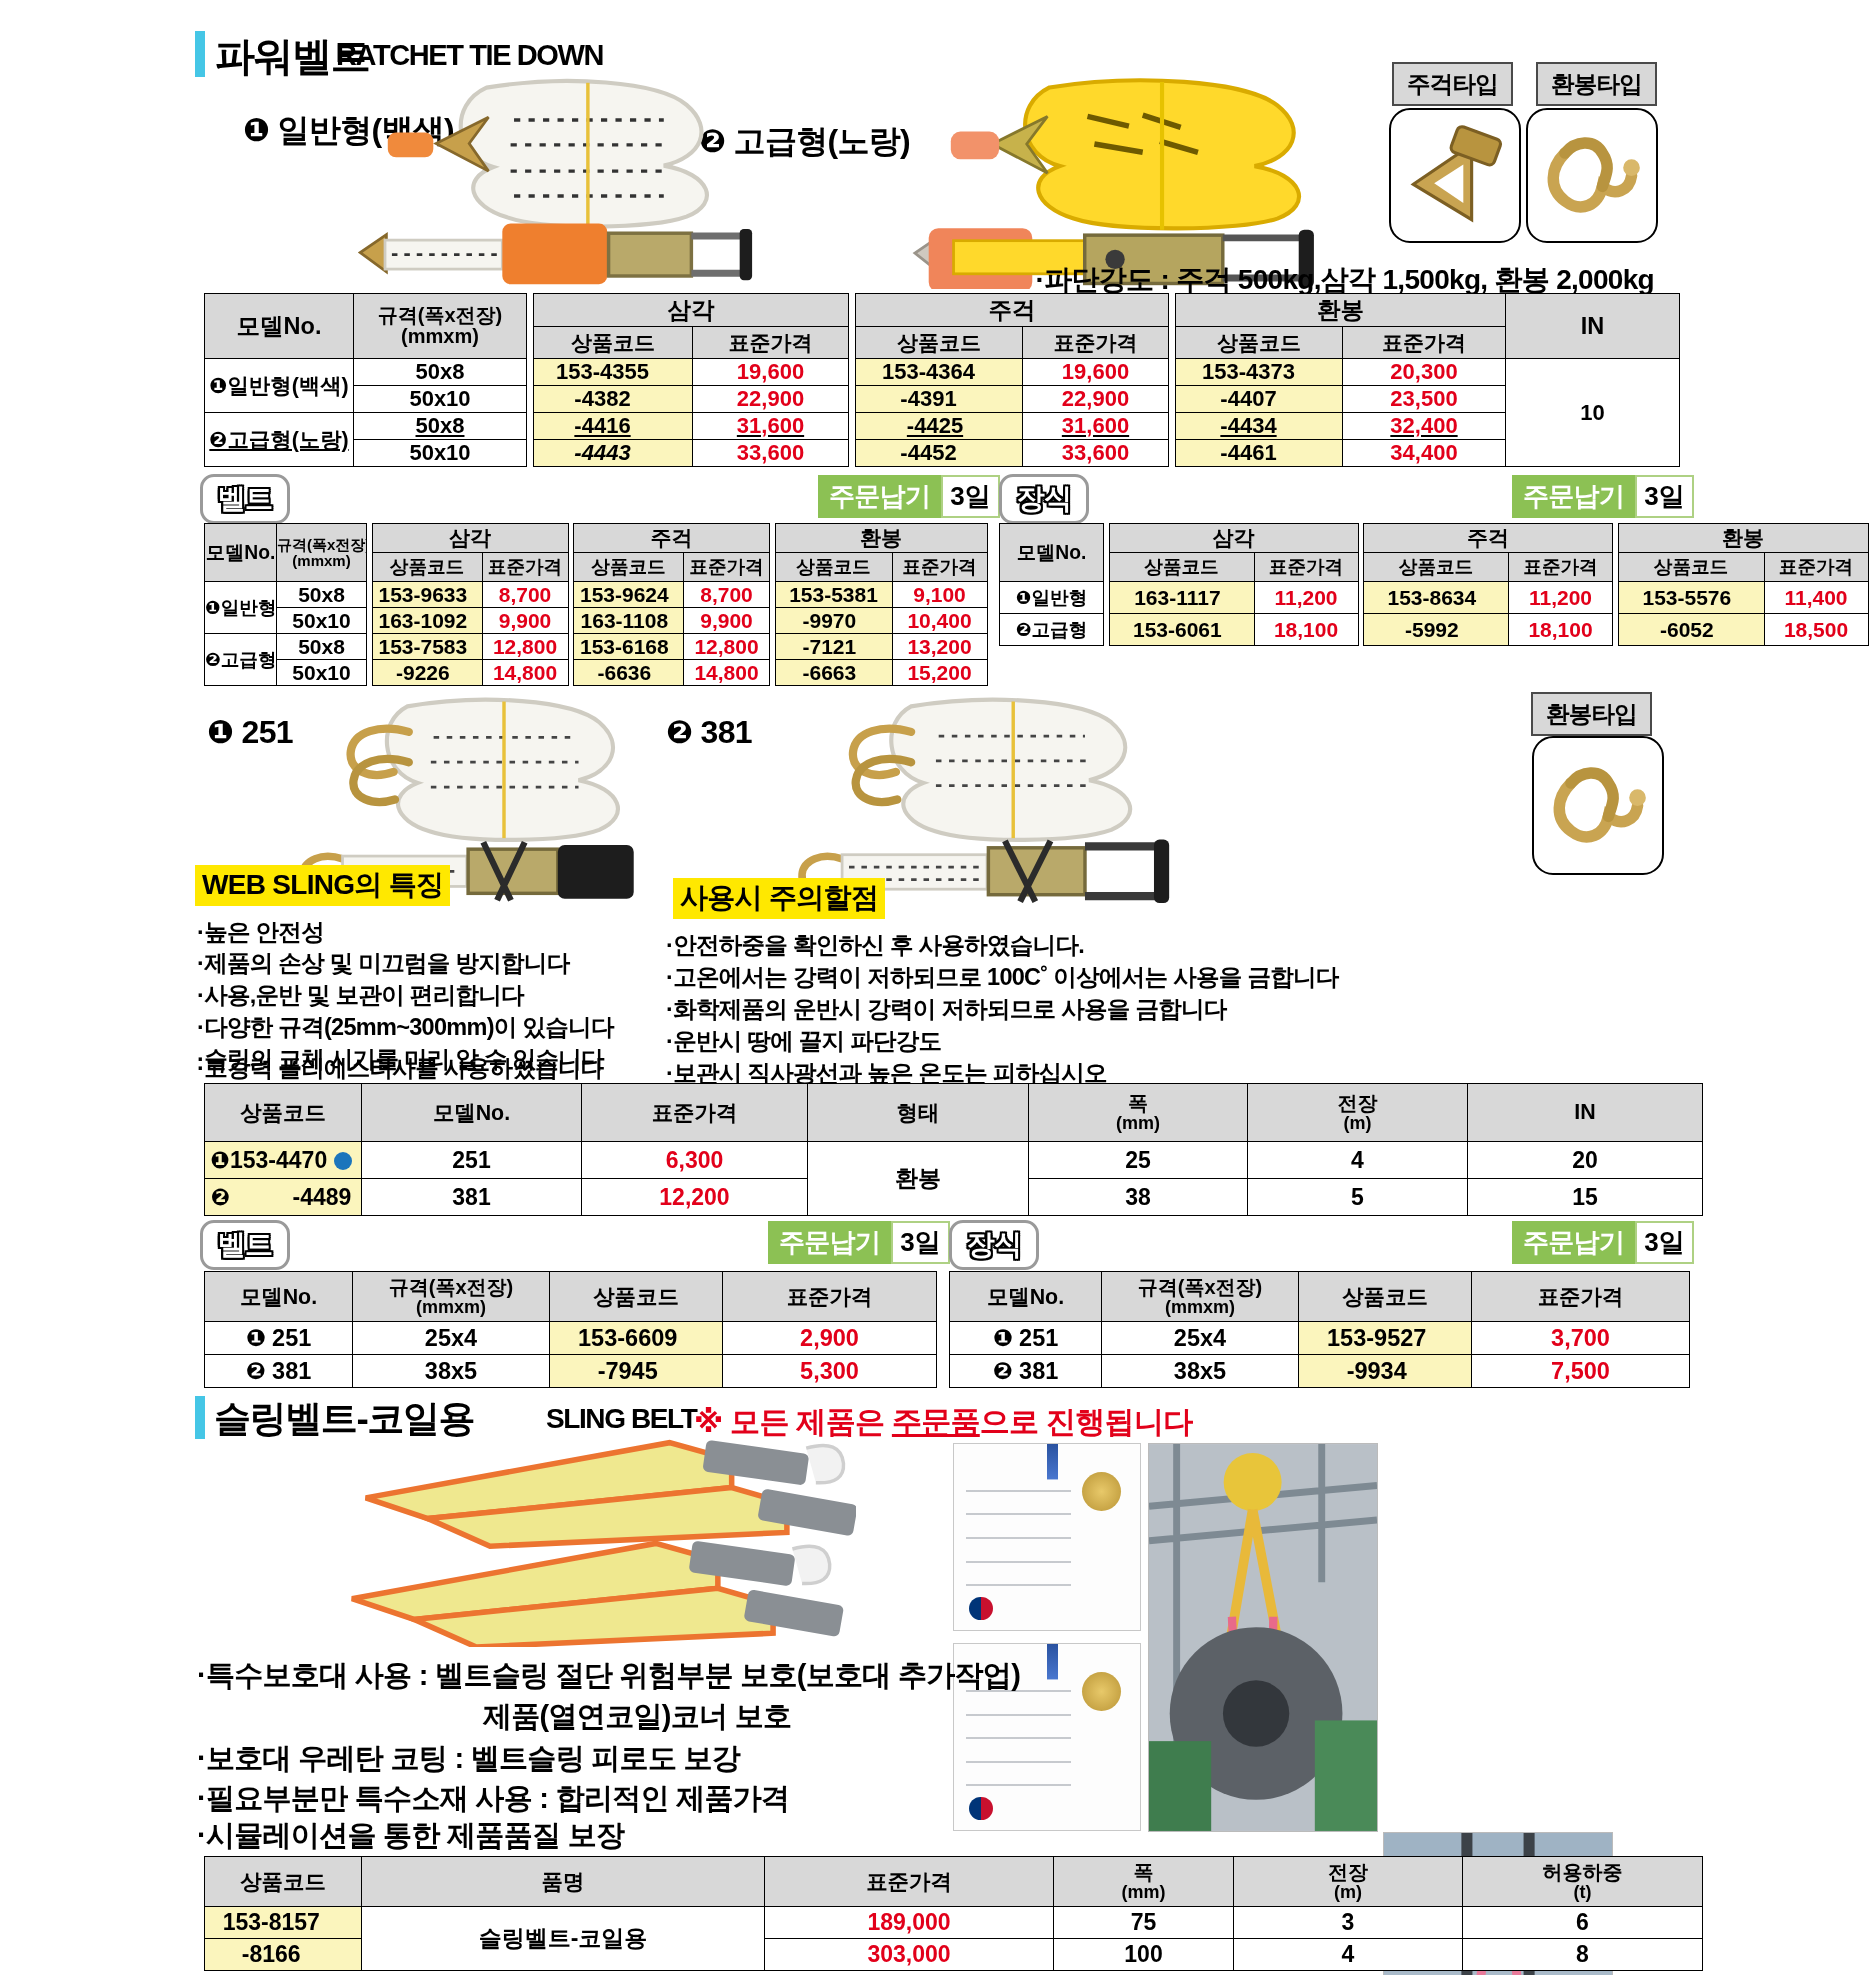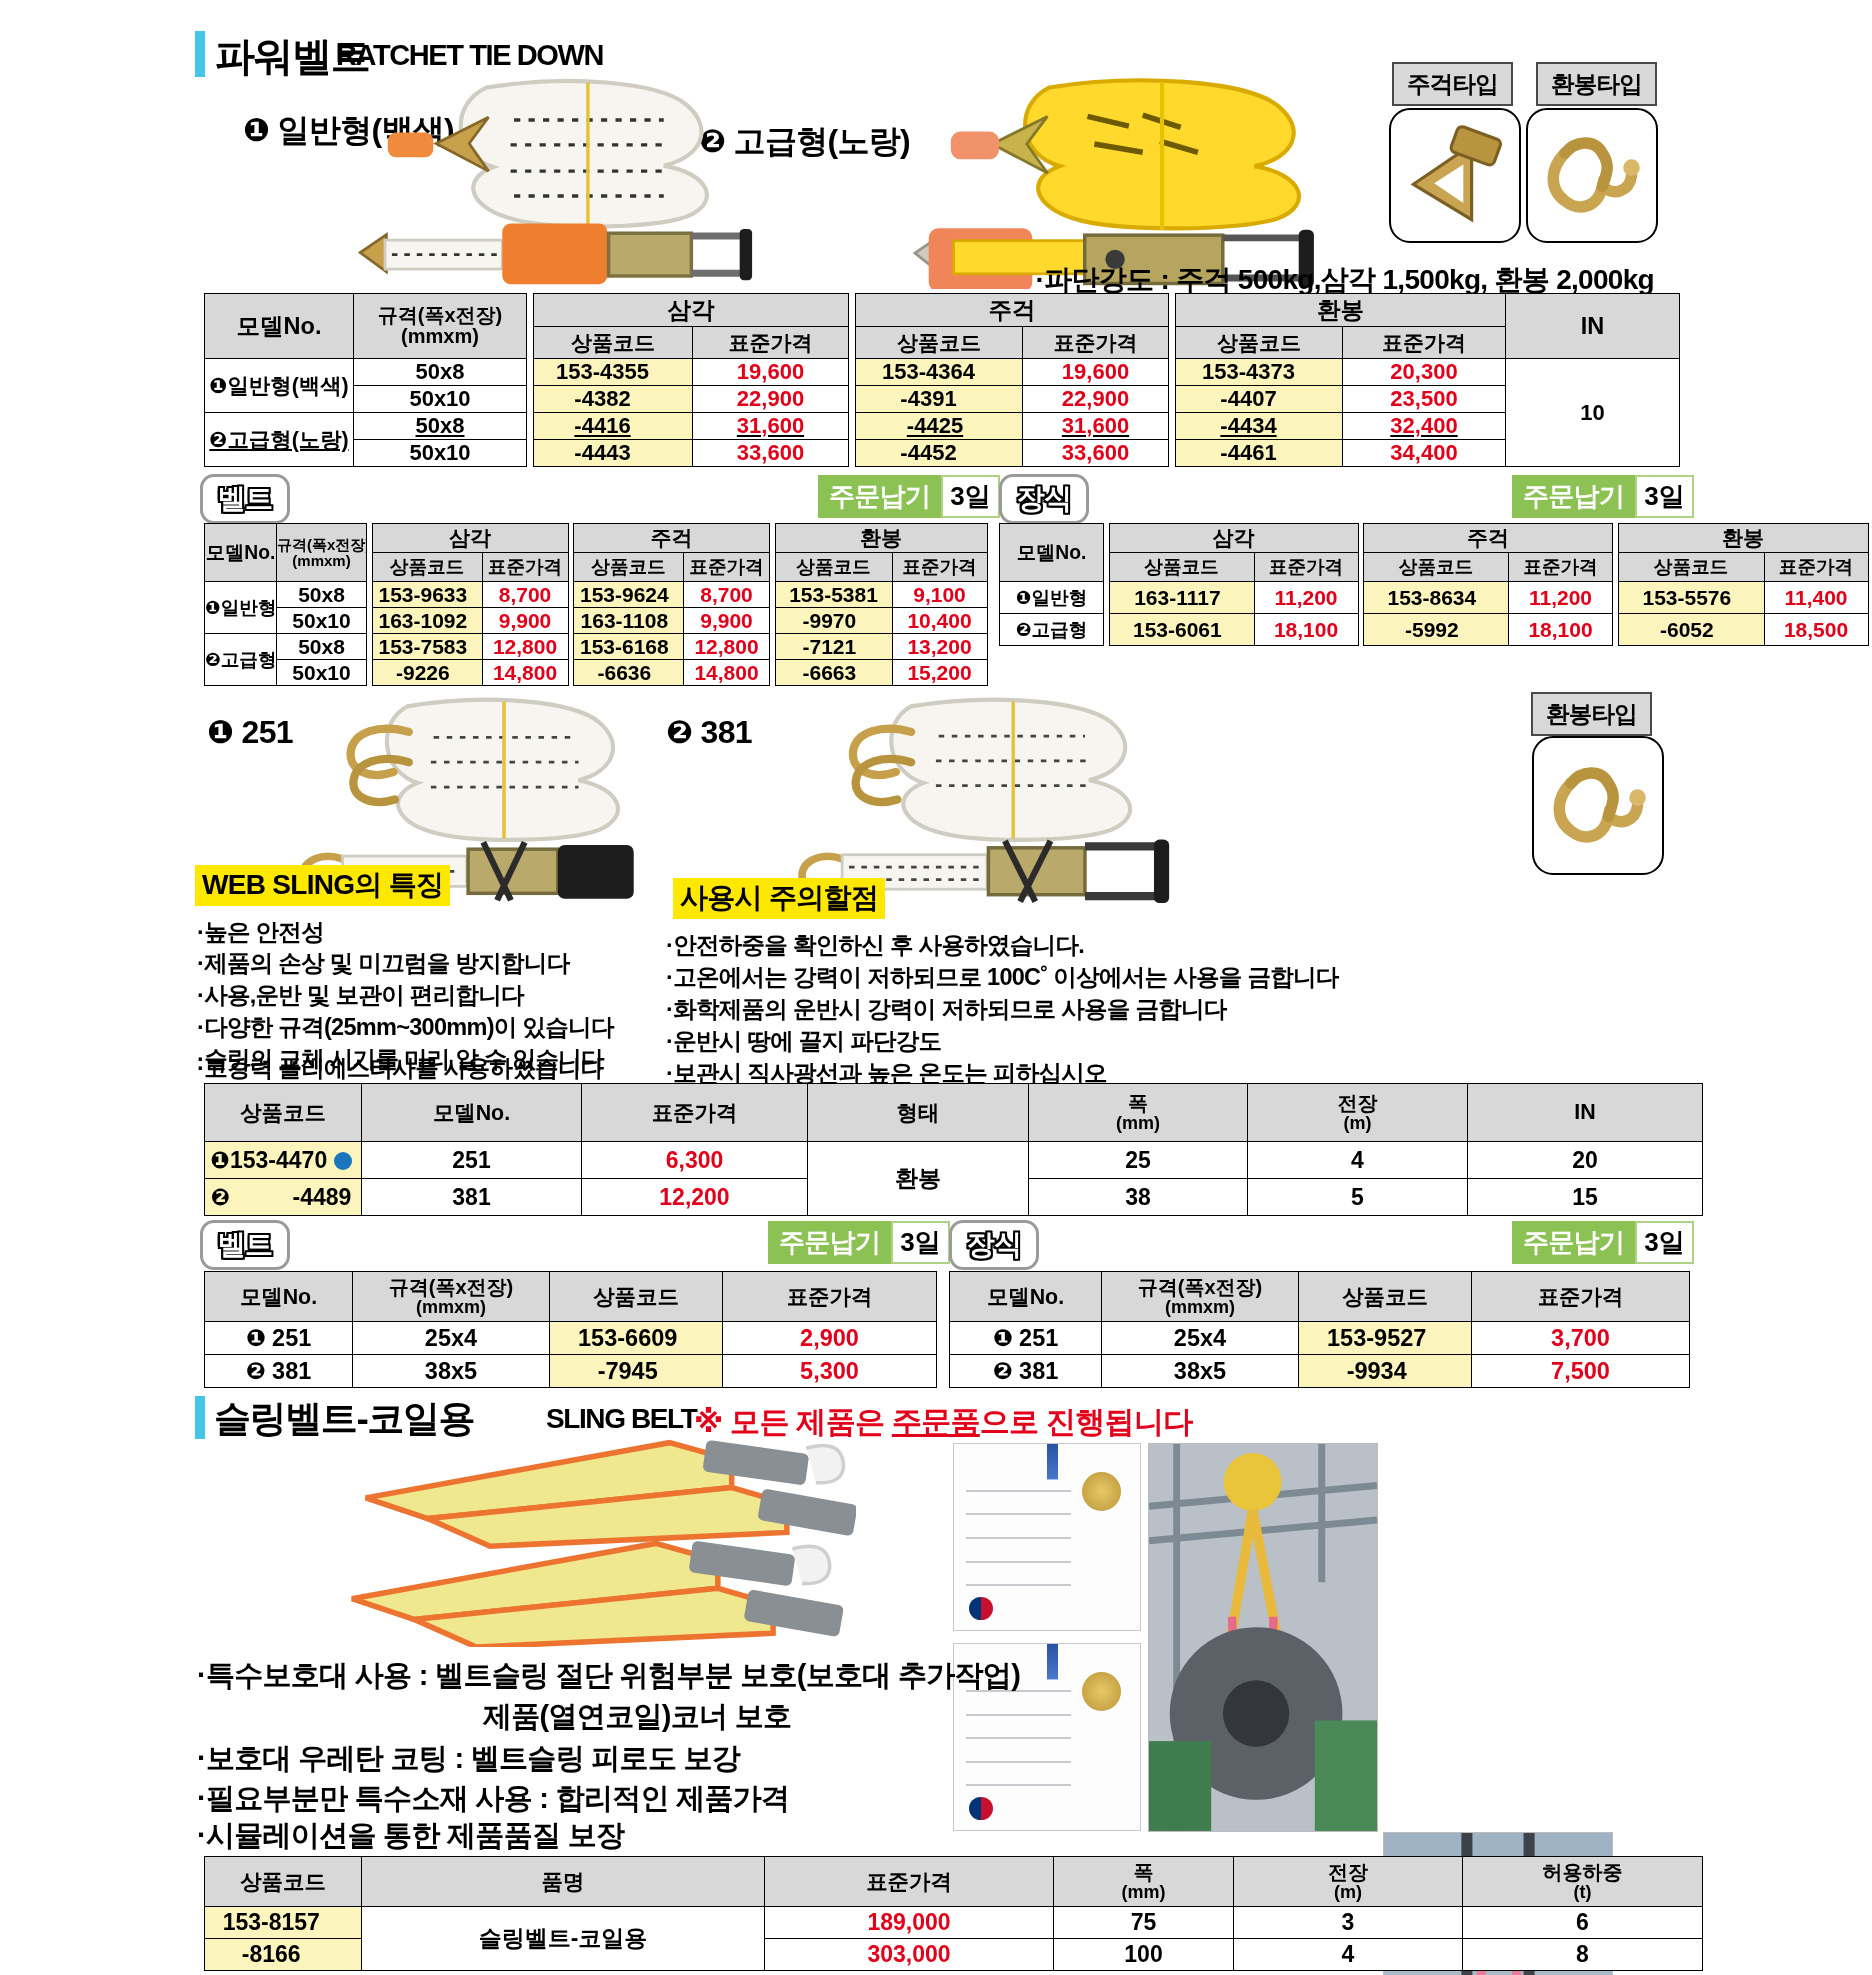--- a/index.html
+++ b/index.html
@@ -181,21 +181,21 @@
     <td class="gsep">50x8</td>
     <td class="code gsep" style="padding-right:21px;">-4416</td>
     <td class="price gsep">31,600</td>
     <td class="code gsep" style="padding-right:8px;">-4425</td>
     <td class="price gsep">31,600</td>
     <td class="code gsep" style="padding-right:21px;">-4434</td>
     <td class="price gsep">32,400</td>
   </tr>
   <tr style="height:26px;">
     <td class="ssep hb">50x10</td>
-    <td class="code ssep hb" style="padding-right:21px;">-4443</td>
+    <td class="code ssep hb" style="padding-right:21px;font-style:italic;">-4443</td>
     <td class="price ssep hb">33,600</td>
     <td class="code ssep hb" style="padding-right:21px;">-4452</td>
     <td class="price ssep hb">33,600</td>
     <td class="code ssep hb" style="padding-right:21px;">-4461</td>
     <td class="price ssep hb">34,400</td>
   </tr>
 </tbody>
   </table>
 
 <div class="abs pill" style="left:200px;top:474px;width:84px;height:44px;">

